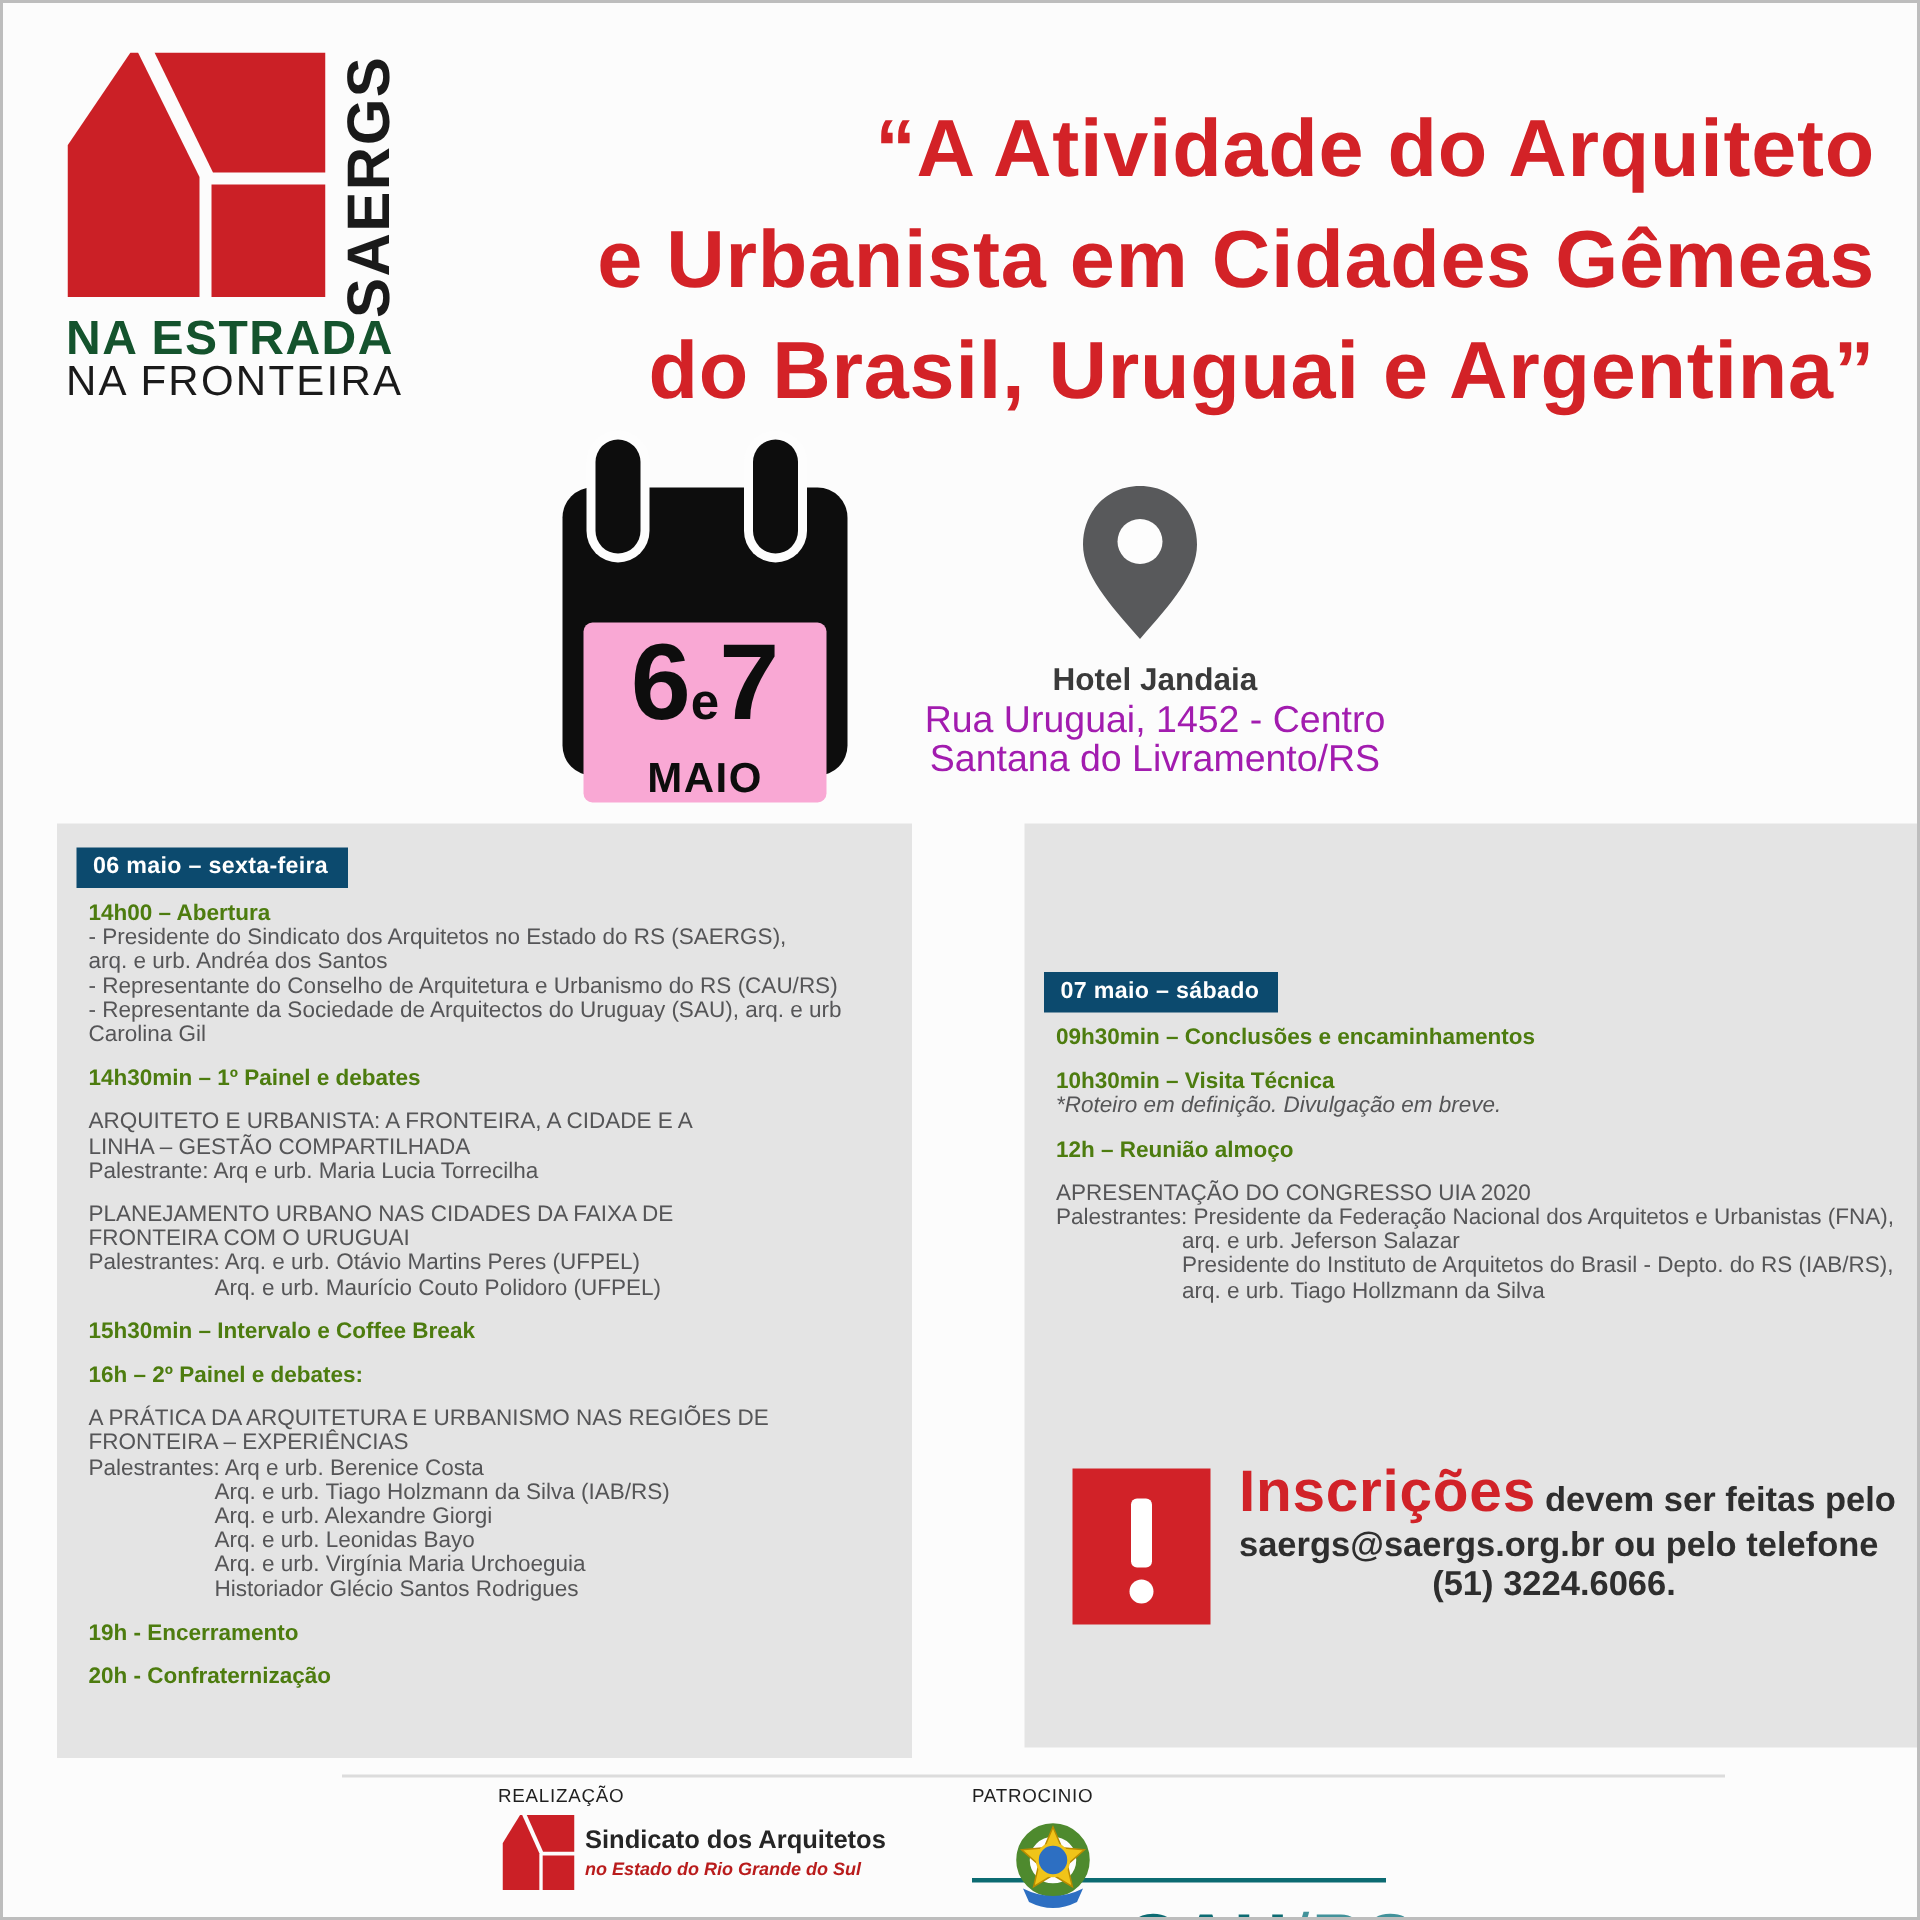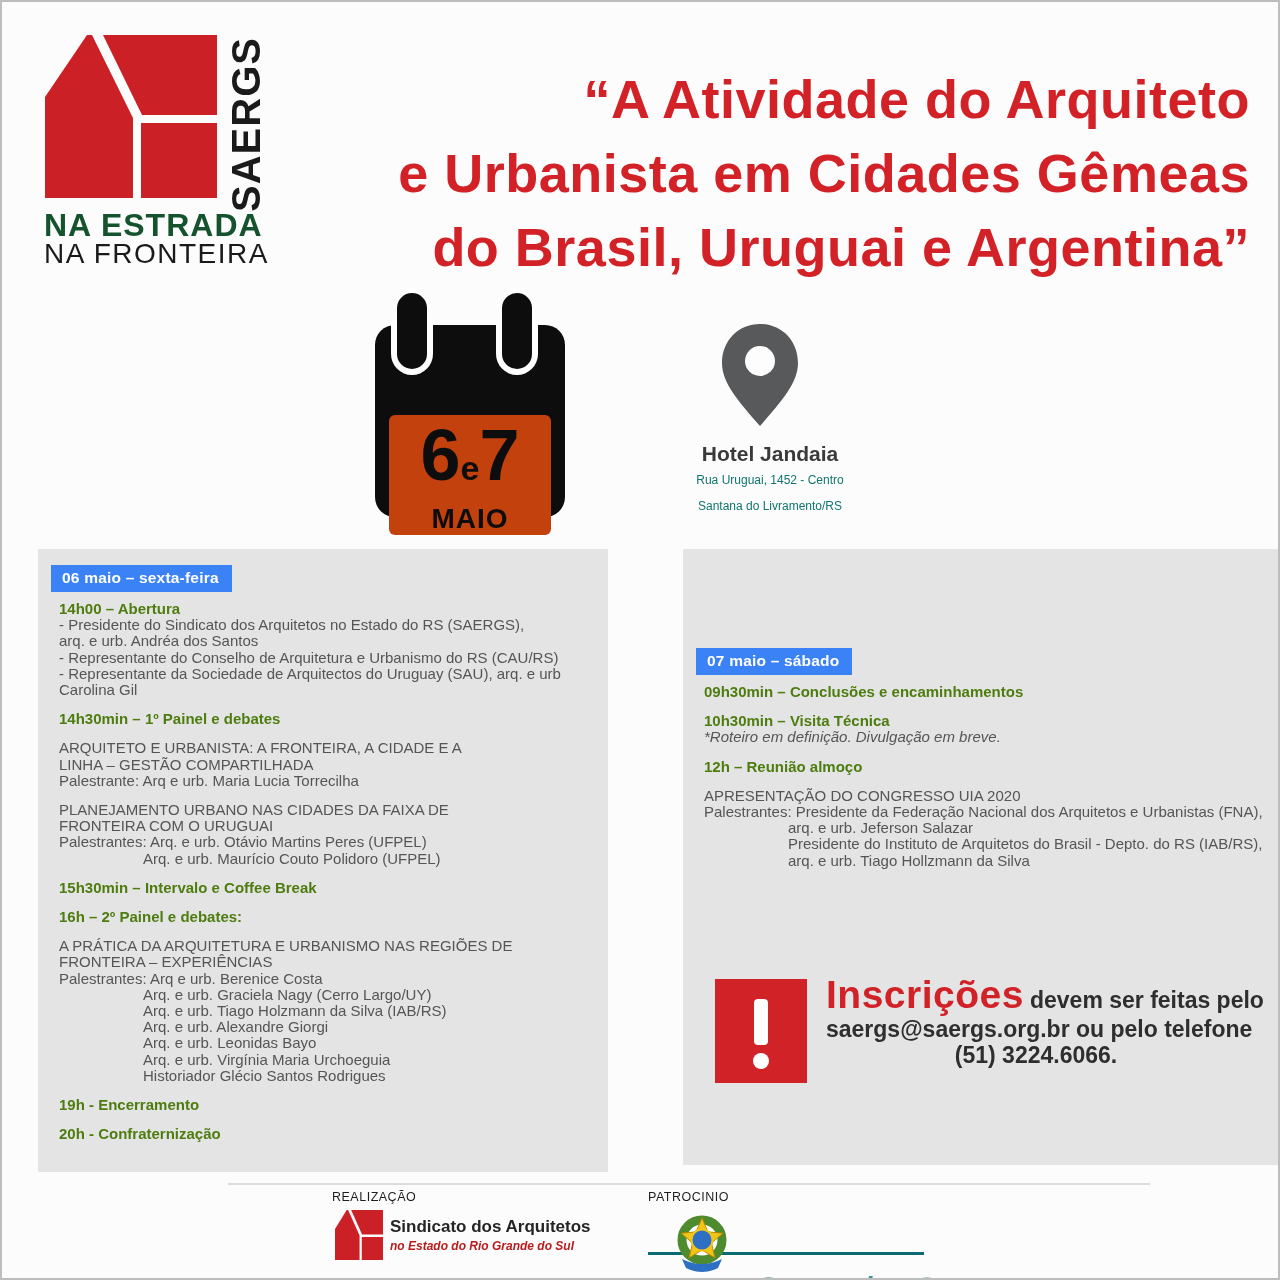--- a/index.html
+++ b/index.html
@@ -15,39 +15,39 @@
   .logo-tag1{position:absolute;left:44px;top:210px;font-size:32px;font-weight:bold;color:#14532d;letter-spacing:1px;line-height:30px;}
   .logo-tag2{position:absolute;left:44px;top:240px;font-size:28px;font-weight:normal;color:#1a1a1a;letter-spacing:1.5px;line-height:28px;}
 
   
   .title{position:absolute;top:62px;right:30px;width:960px;text-align:right;
     color:#d32227;font-weight:bold;font-size:54px;line-height:74px;letter-spacing:.5px;}
 
   
   .calendar{position:absolute;left:375px;top:293px;width:190px;height:224px;}
   .cal-body{position:absolute;left:0;top:32px;width:190px;height:192px;background:#0d0d0d;border-radius:20px;}
-  .cal-inner{position:absolute;left:14px;top:90px;width:162px;height:120px;background:#c2410c;border-radius:6px;text-align:center;}
+  .cal-inner{position:absolute;left:14px;top:90px;width:162px;height:120px;background:#f9a8d4;border-radius:6px;text-align:center;}
   .cal-ring{position:absolute;top:0;width:30px;height:76px;background:#0d0d0d;border-radius:16px;box-shadow:0 0 0 6px #fdfdfd;}
   .ring1{left:22px;} .ring2{left:127px;}
   .cal-days{margin-top:-2px;line-height:84px;white-space:nowrap;color:#0d0d0d;}
   .cal-day{font-size:72px;font-weight:bold;}
   .cal-conn{font-size:34px;font-weight:bold;}
   .cal-month{margin-top:-12px;font-size:28px;font-weight:bold;letter-spacing:1px;color:#0d0d0d;line-height:28px;}
 
   
   .pin{position:absolute;left:718px;top:322px;width:84px;height:106px;}
   .venue{position:absolute;left:560px;top:440px;width:420px;text-align:center;color:#414042;}
   .venue-name{font-size:21px;font-weight:bold;line-height:27px;color:#3a3a3a;}
-  .venue-line{font-size:12px;line-height:26px;color:#0f766e;}
+  .venue-line{font-size:25px;line-height:26px;color:#a21caf;}
 
   
   .panel{position:absolute;background:#e4e4e4;}
   .panel-left{left:38px;top:549px;width:570px;height:623px;}
   .panel-right{left:683px;top:549px;width:629px;height:616px;}
-  .badge{position:absolute;left:13px;background:#3b82f6;color:#fff;font-size:15.5px;font-weight:bold;
+  .badge{position:absolute;left:13px;background:#0c4a6e;color:#fff;font-size:15.5px;font-weight:bold;
     padding:4px 13px 5px 11px;letter-spacing:.2px;white-space:nowrap;}
   .badge1{top:16px;} .badge2{top:99px;}
   .content{position:absolute;left:21px;width:545px;}
   .content1{top:52px;} .content2{top:135px;}
   .ln{font-size:15px;line-height:16.2px;color:#555557;white-space:nowrap;}
   .ln.b{font-weight:bold;color:#4d7c0f;}
   .ln.gap{margin-top:13px;}
   .ln.ind{padding-left:84px;}
   .ln.it{font-style:italic;}
 
@@ -135,21 +135,20 @@
     <div class="ln">Palestrante: Arq e urb. Maria Lucia Torrecilha</div>
     <div class="ln gap">PLANEJAMENTO URBANO NAS CIDADES DA FAIXA DE</div>
     <div class="ln">FRONTEIRA COM O URUGUAI</div>
     <div class="ln">Palestrantes: Arq. e urb. Otávio Martins Peres (UFPEL)</div>
     <div class="ln ind">Arq. e urb. Maurício Couto Polidoro (UFPEL)</div>
     <div class="ln b gap">15h30min – Intervalo e Coffee Break</div>
     <div class="ln b gap">16h – 2º Painel e debates:</div>
     <div class="ln gap">A PRÁTICA DA ARQUITETURA E URBANISMO NAS REGIÕES DE</div>
     <div class="ln">FRONTEIRA – EXPERIÊNCIAS</div>
     <div class="ln">Palestrantes: Arq e urb.  Berenice Costa</div>
-    <div class="ln ind">Arq. e urb. Graciela Nagy (Cerro Largo/UY)</div>
     <div class="ln ind">Arq. e urb. Tiago Holzmann da Silva (IAB/RS)</div>
     <div class="ln ind">Arq. e urb. Alexandre Giorgi</div>
     <div class="ln ind">Arq. e urb. Leonidas Bayo</div>
     <div class="ln ind">Arq. e urb. Virgínia Maria Urchoeguia</div>
     <div class="ln ind">Historiador Glécio Santos Rodrigues</div>
     <div class="ln b gap">19h -  Encerramento</div>
     <div class="ln b gap">20h -  Confraternização</div>
   </div>
 </div>
 

